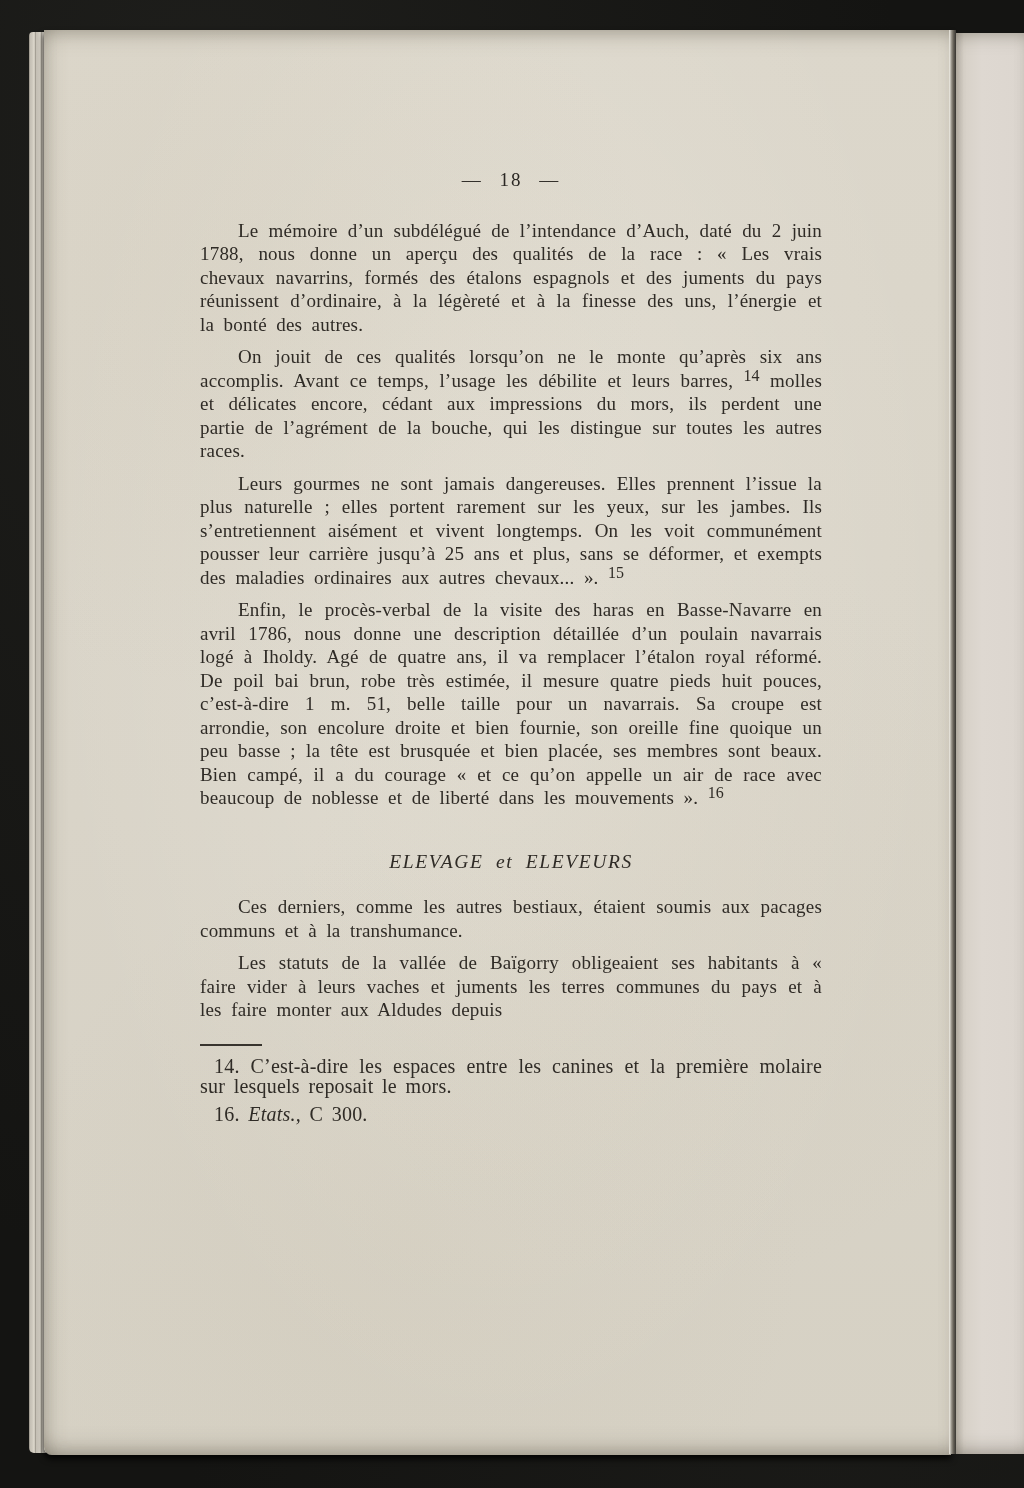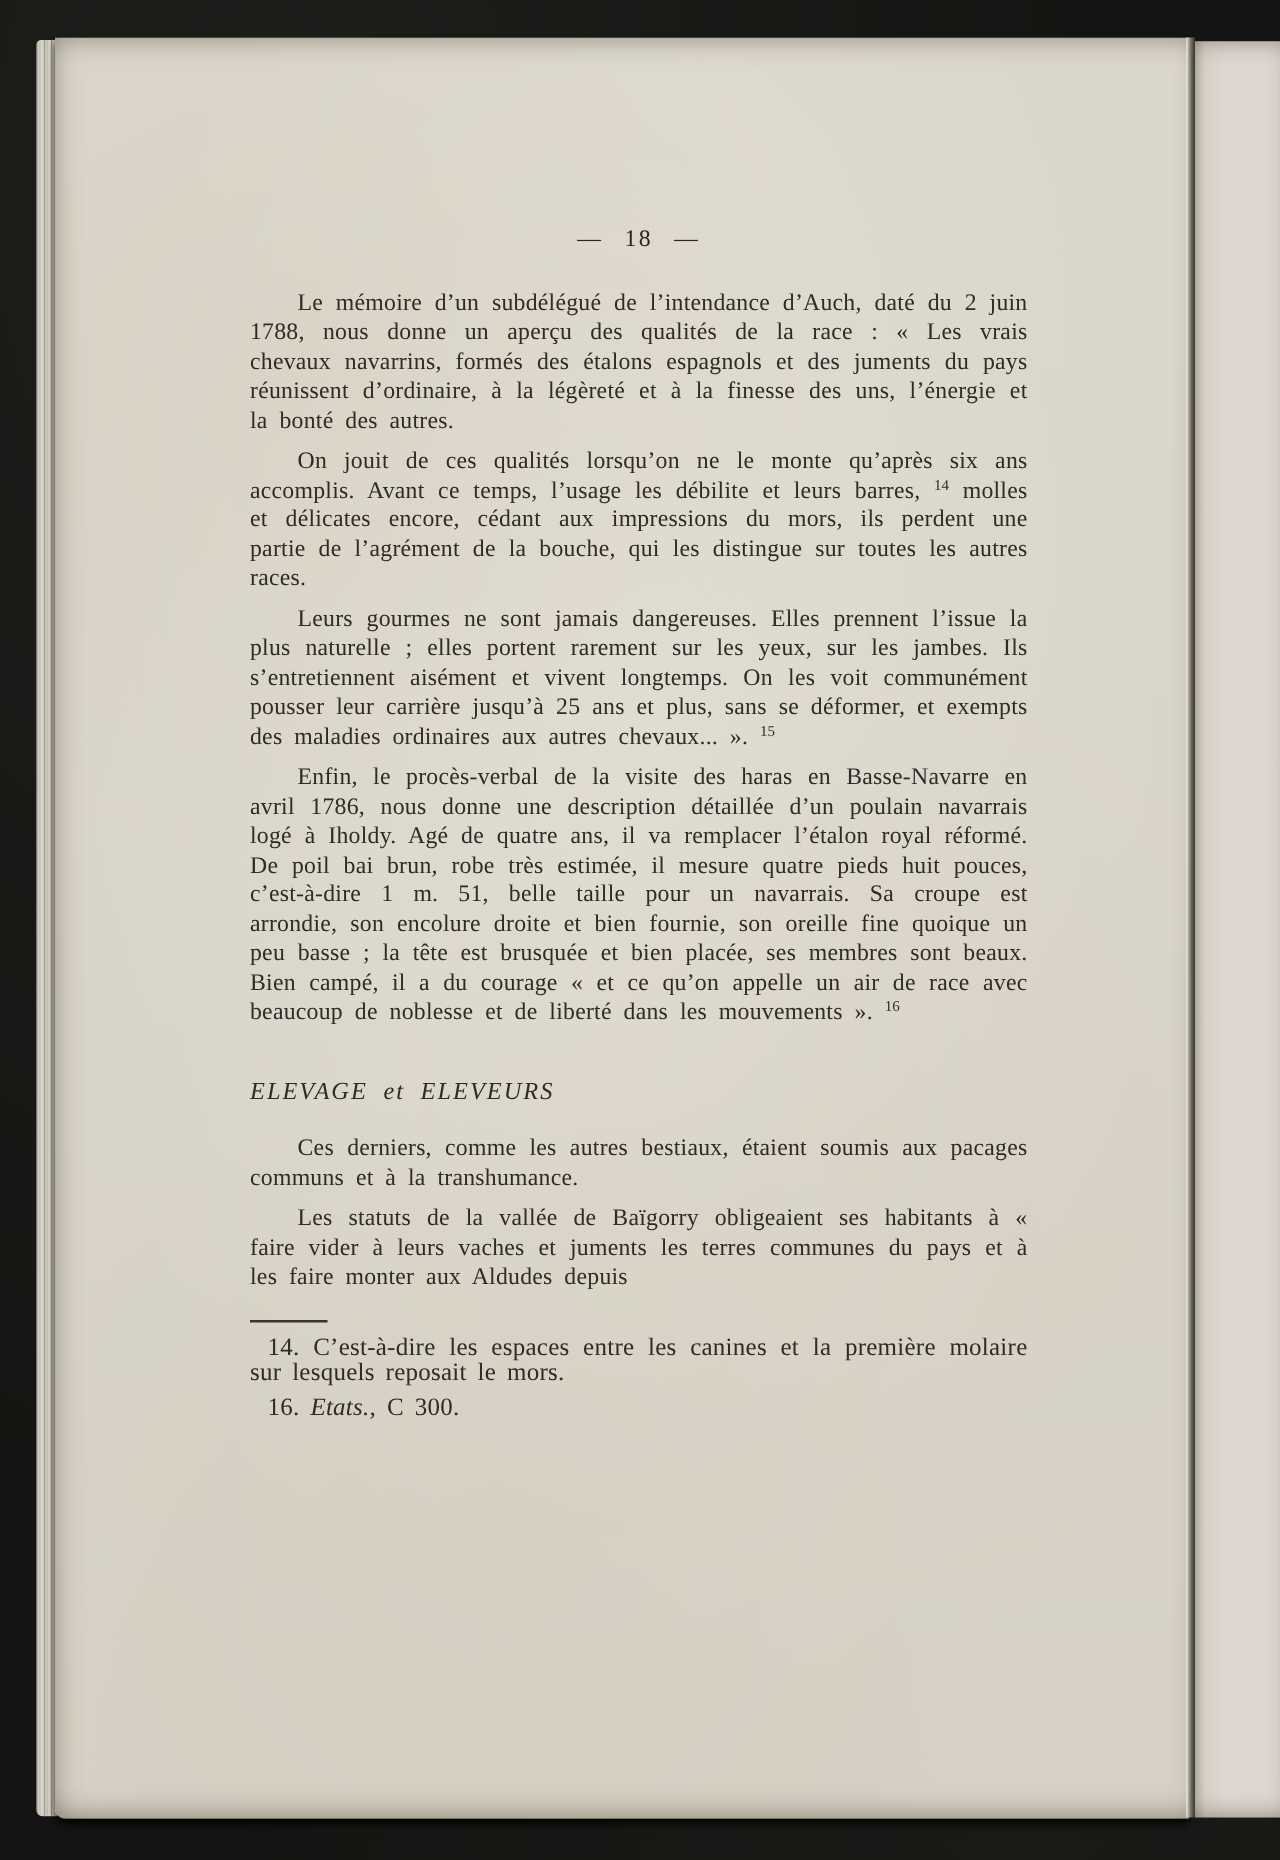--- a/index.html
+++ b/index.html
@@ -87,21 +87,21 @@
     background: linear-gradient(90deg, #b9b3a8 0px, #d7d1c8 8px, #ded8d1 26px, #dcd6cf 100%);
     box-shadow:
       inset 0 12px 18px -12px rgba(90,84,70,0.55),
       inset 0 -14px 20px -14px rgba(80,74,62,0.6);
   }
 
   
   .text-block {
     position: absolute;
     left: 156px;
-    top: 150px;
+    top: 138px;
     width: 622px;
     color: #2f2b26;
     font-size: 19px;
     line-height: 23.5px;
     letter-spacing: 0.2px;
     word-spacing: 4.5px;
     text-align: justify;
   }
 
   .page-number {
@@ -112,35 +112,35 @@
     color: #2a2723;
     margin: 0 0 27px 0;
   }
 
   .body-par {
     margin: 0 0 9px 0;
     text-indent: 38px;
   }
 
   sup.fnref {
-    font-size: 12px;
+    font-size: 16px;
     line-height: 0;
     letter-spacing: 0;
     word-spacing: 0;
     vertical-align: 6px;
   }
 
   .section-heading {
     font-style: italic;
     font-weight: normal;
     font-size: 19.5px;
     letter-spacing: 1.6px;
     word-spacing: 6px;
     margin: 40px 0 22px 0;
-    text-align: left;
+    text-align: center;
   }
 
   .footnote-rule {
     width: 62px;
     height: 0;
     border-top: 2px solid #38342e;
     margin: 22px 0 10px 0;
   }
 
   .footnote {

